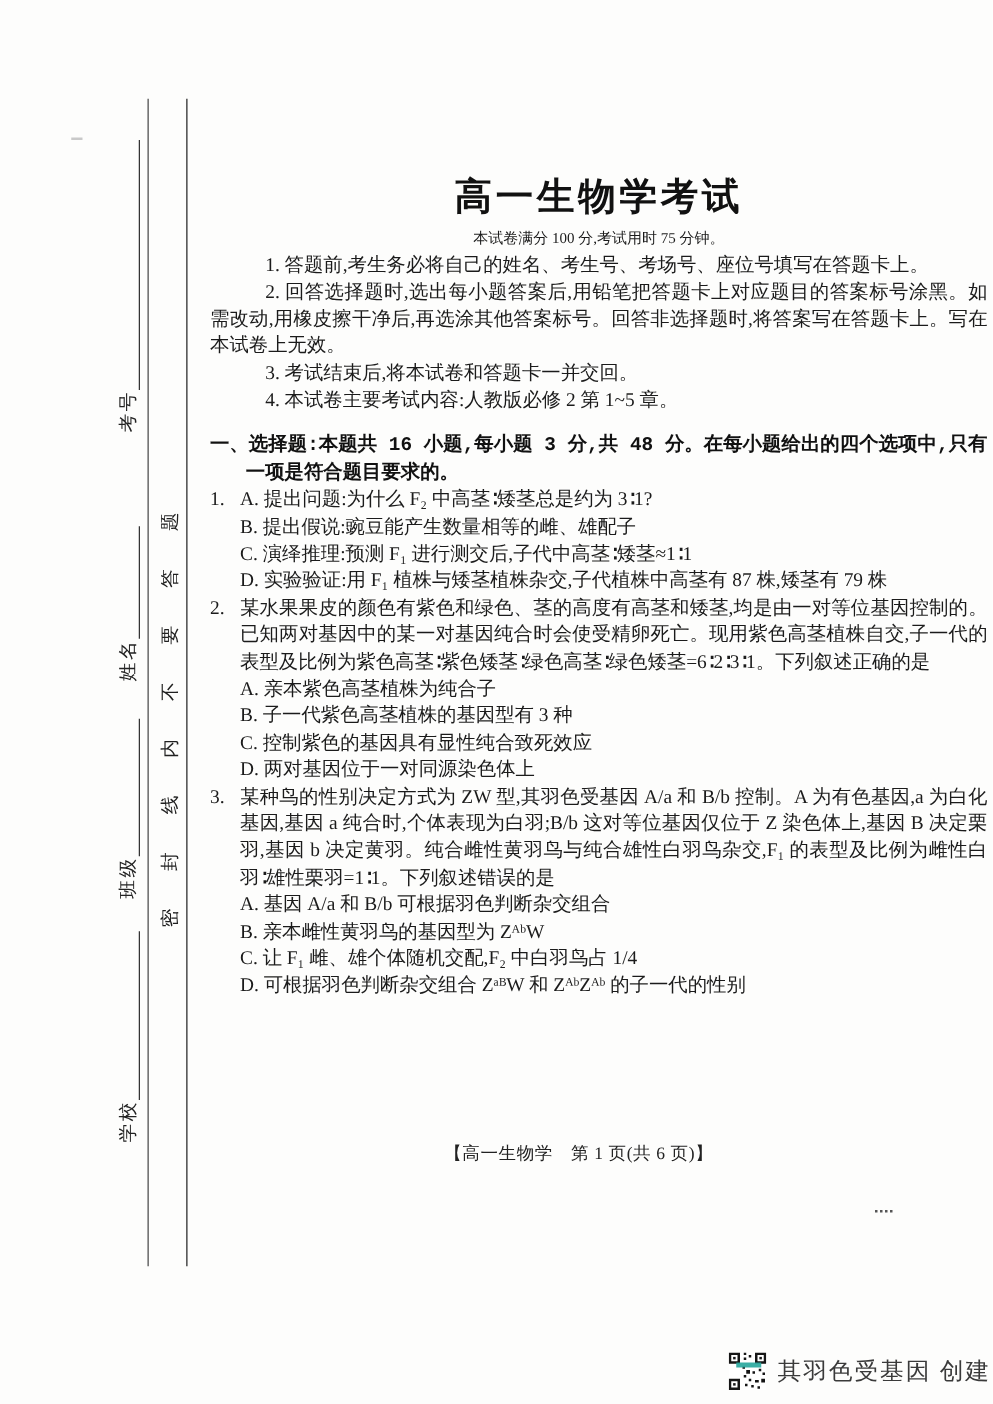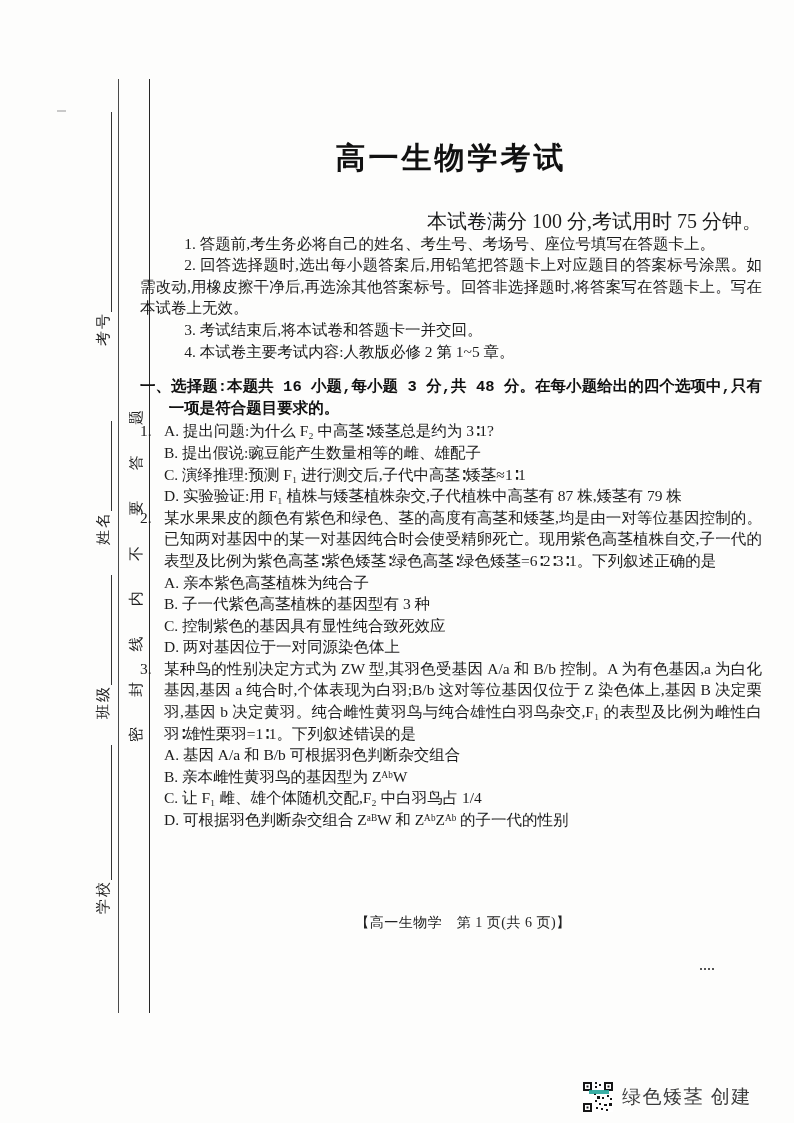--- a/index.html
+++ b/index.html
@@ -24,29 +24,29 @@
   .b1{width:135px}.b2{width:110px}.b3{width:90px}.b4{width:200px}
   .m18{margin-left:18px}.m26{margin-left:26px}.m30{margin-left:30px}.m75{margin-left:75px}
   .seal-chars{
     position:absolute;left:125px;top:742px;width:332px;height:22px;
     transform-origin:0 0;transform:rotate(-90deg);
     display:flex;justify-content:space-between;align-items:center;
     font-size:15px;color:#202020;
   }
   
   .content{
-    position:absolute;left:140px;top:130px;width:622px;
+    position:absolute;left:168px;top:130px;width:622px;
     font-size:15.5px;line-height:21.6px;text-align:justify;
   }
   .title{
     text-align:center;font-weight:700;font-size:30px;line-height:44px;
     margin-top:6px;letter-spacing:3px;color:#111;
     font-family:"Liberation Sans",sans-serif;
   }
-  .subtitle{text-align:right;margin-top:31px;font-size:20px;}
+  .subtitle{text-align:center;font-size:12px;}
   .notice-head{
     margin-top:9px;margin-left:44px;font-weight:700;font-size:16.5px;
     letter-spacing:1px;font-family:"Liberation Sans",sans-serif;color:#111;
   }
   .notice{margin:0;text-indent:2.85em;}
   .section-head{
     margin-top:15px;font-weight:700;color:#111;
     font-family:Liberation Mono, monospace;
     padding-left:1.85em;text-indent:-1.85em;
   }
@@ -163,16 +163,16 @@
       <rect x="12" y="18" width="2" height="2" fill="#151515"></rect>
       <rect x="16" y="21" width="2" height="2" fill="#151515"></rect>
       <rect x="21" y="22" width="3" height="2" fill="#151515"></rect>
       <rect x="26" y="21" width="3" height="3" fill="#151515"></rect>
       <rect x="13" y="25" width="2" height="2" fill="#151515"></rect>
       <rect x="18" y="26" width="2" height="2" fill="#151515"></rect>
       <rect x="23" y="27" width="2" height="2" fill="#151515"></rect>
       <rect x="11" y="11" width="2" height="2" fill="#151515"></rect>
       <rect x="6" y="8" width="20" height="4" opacity="0.92" fill="#2aa89e"></rect>
     </svg>
-    <span class="wm-text">绿色矮茎 创建</span>
+    <span class="wm-text">其羽色受基因 创建</span>
   </div>
 
 </div>
 
 </body></html>

